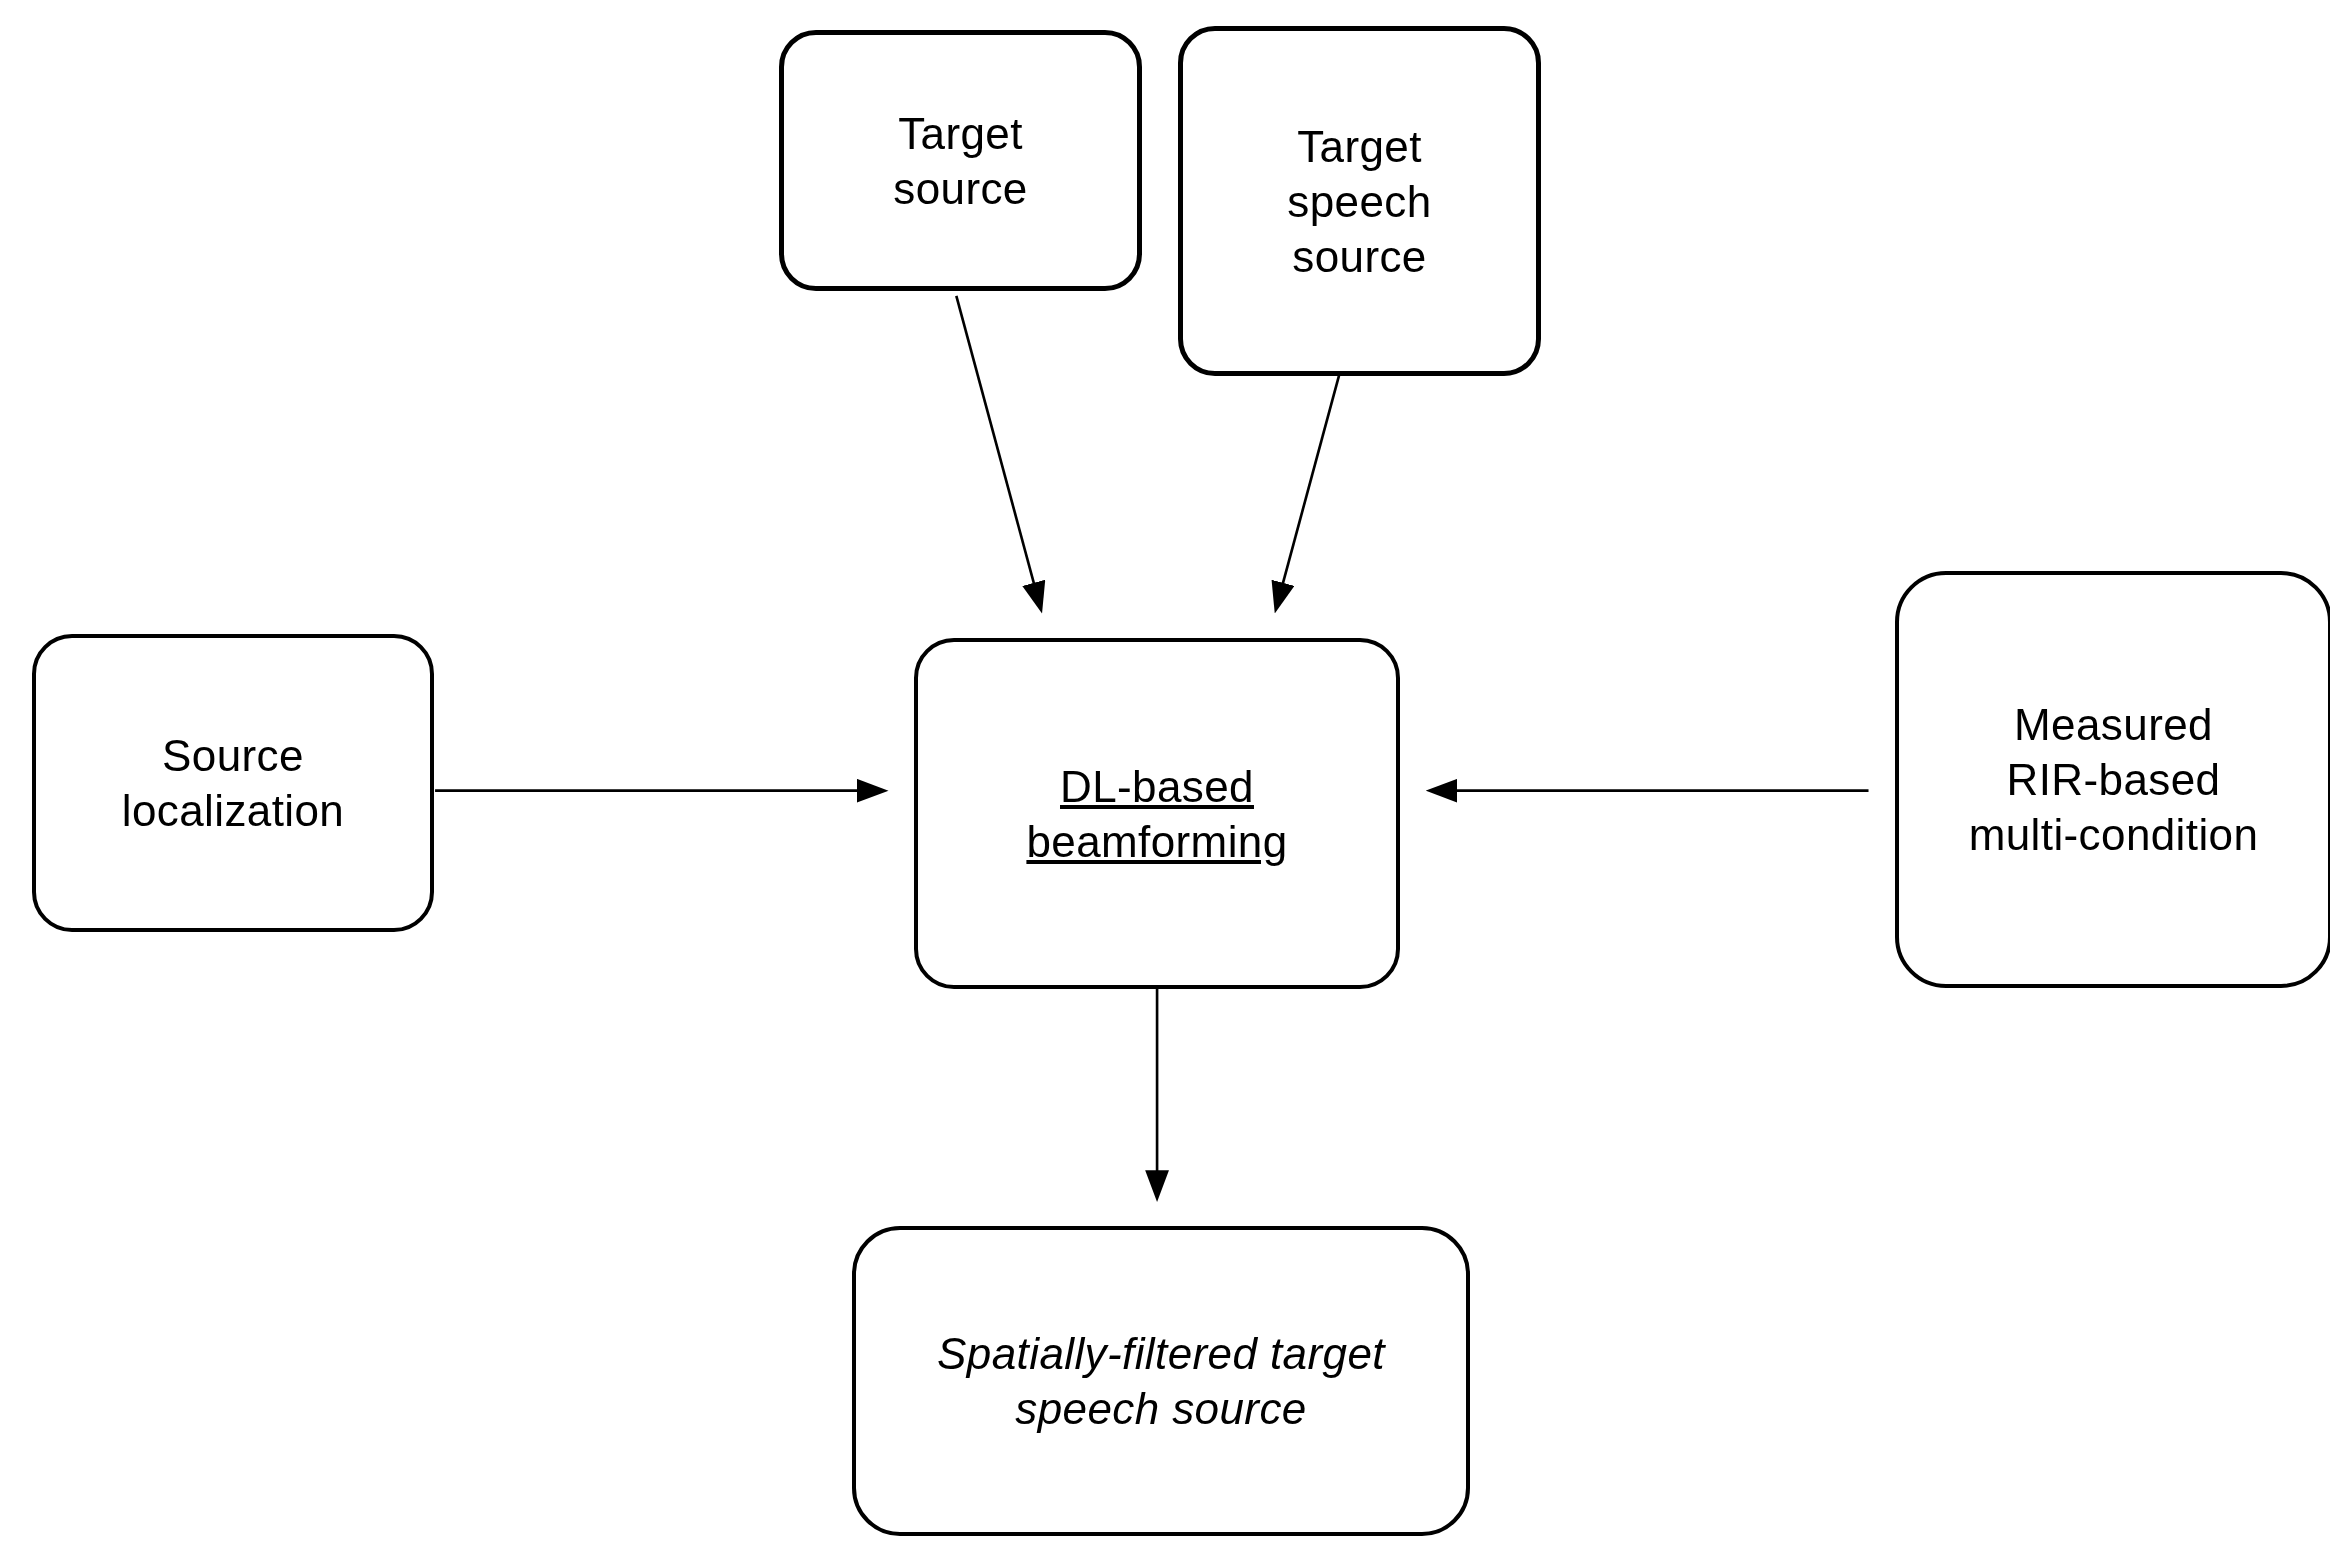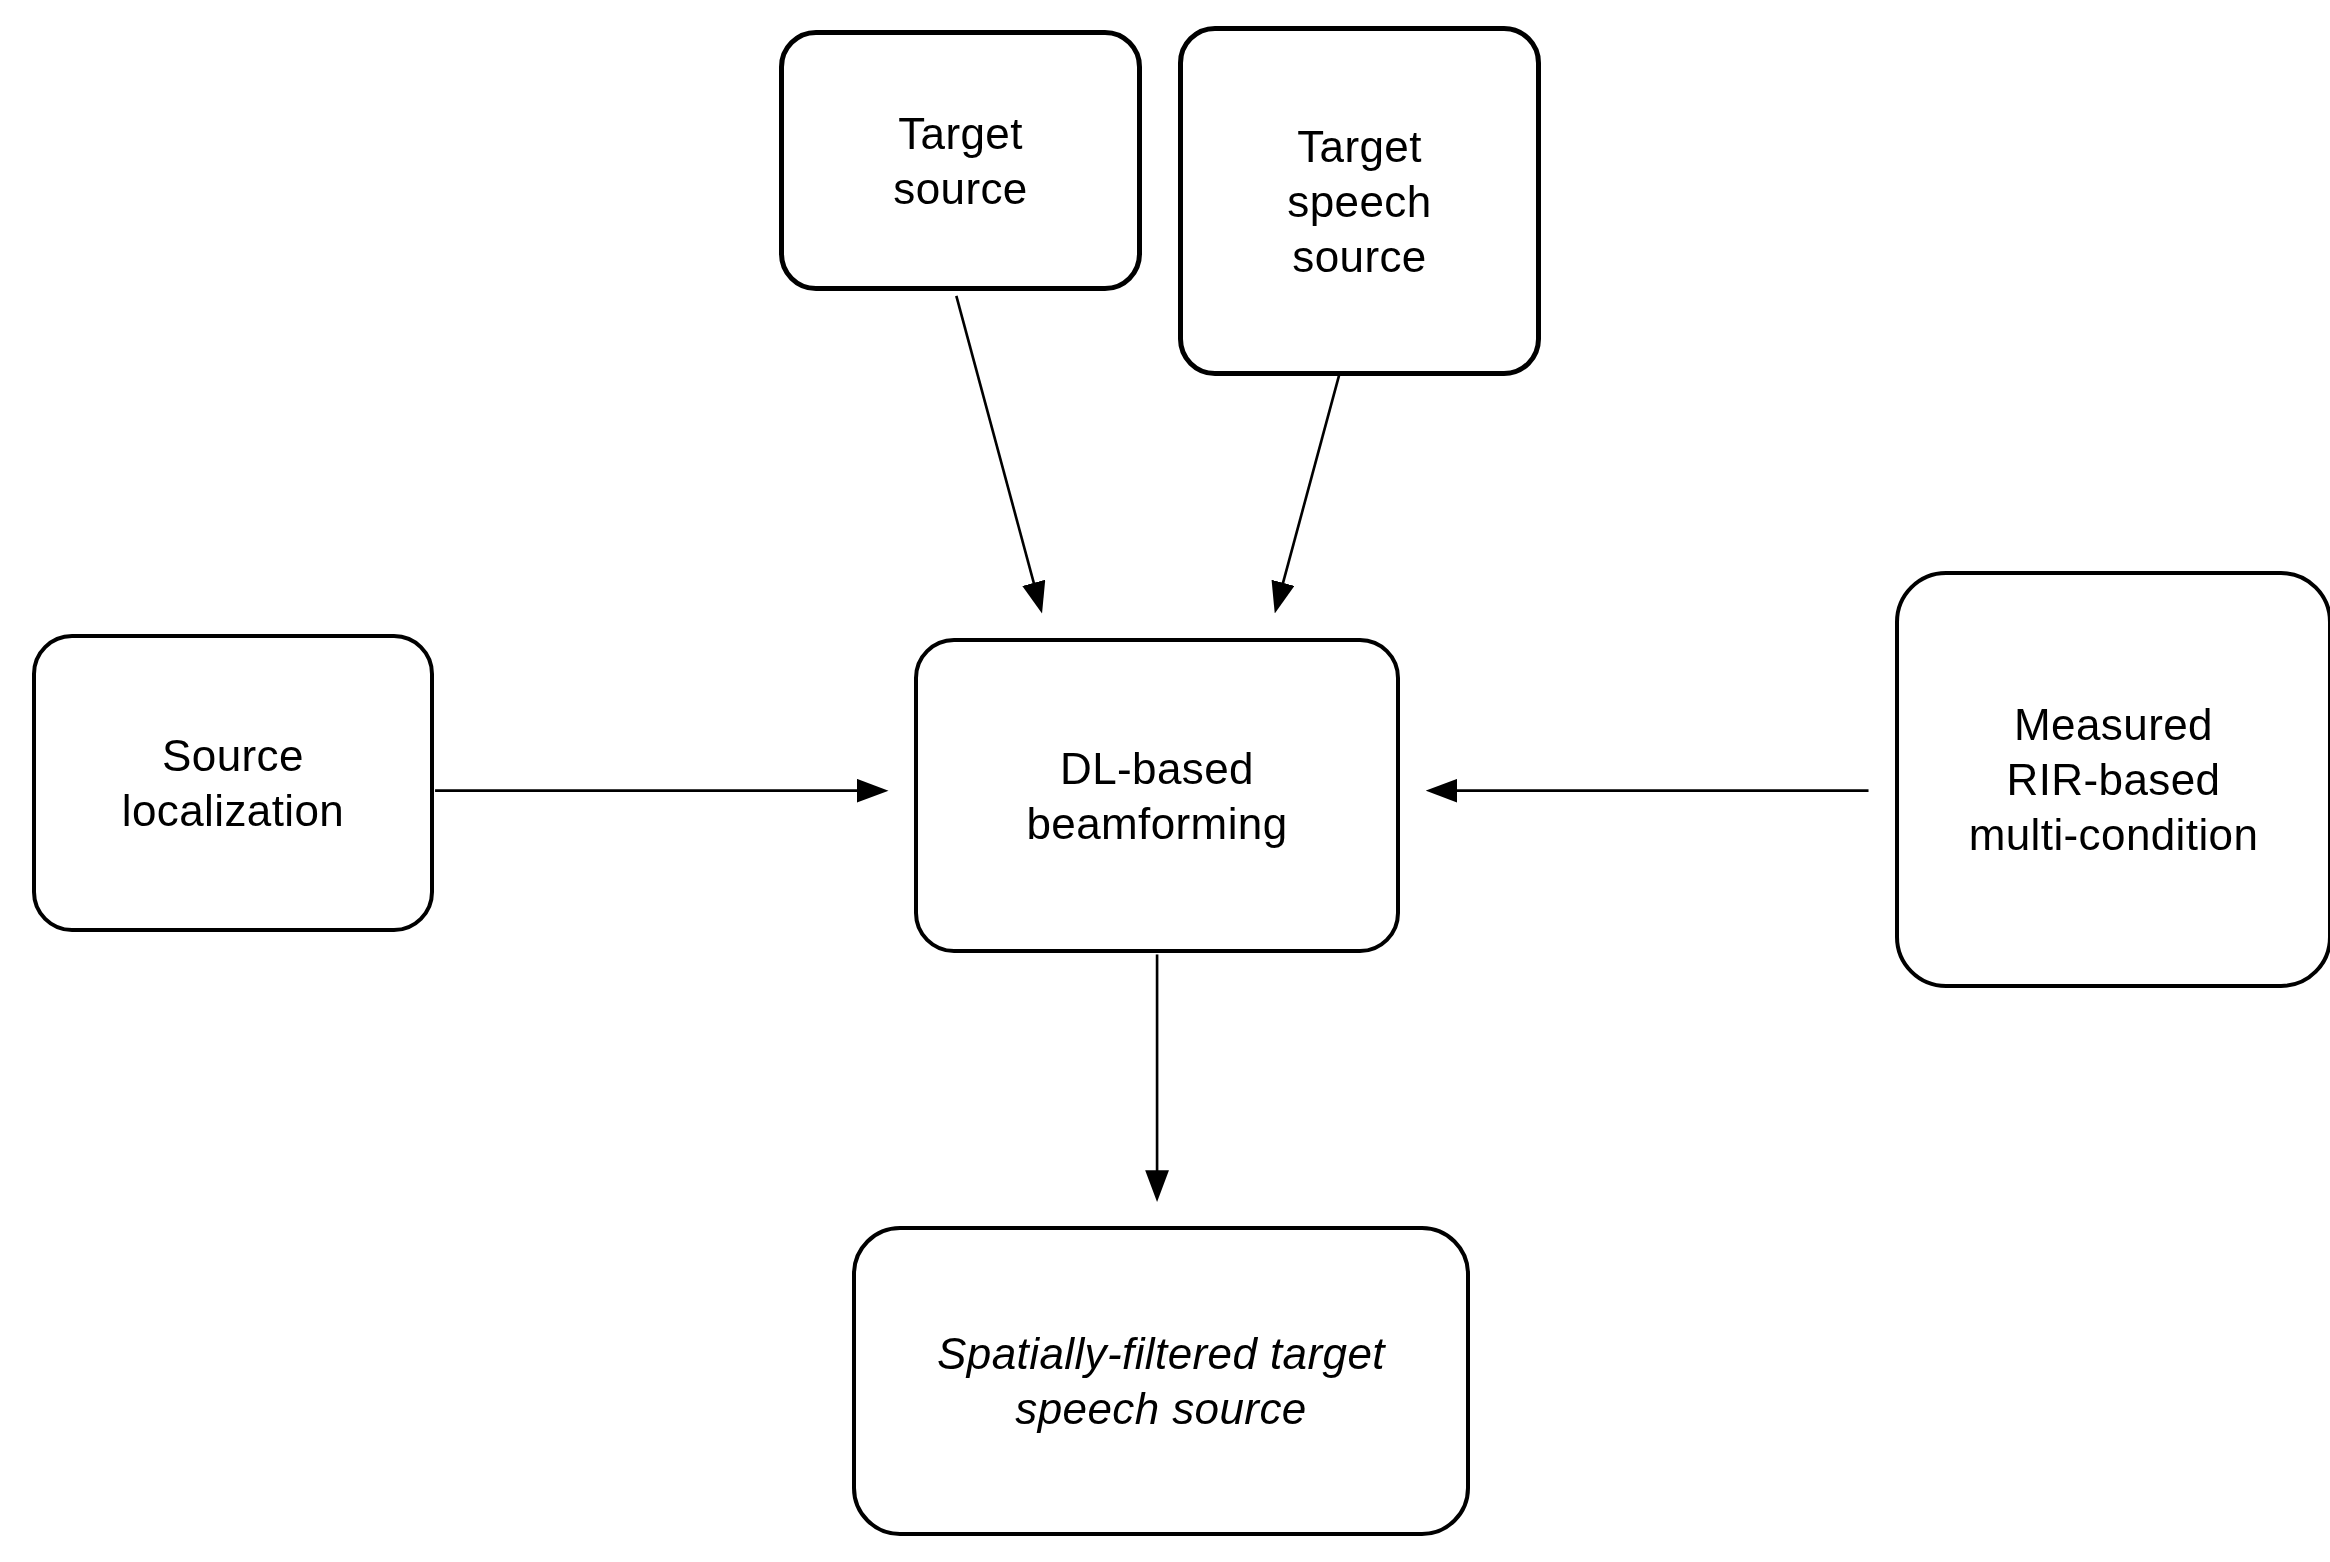--- a/index.html
+++ b/index.html
@@ -40,21 +40,21 @@
     font-weight: 400;
     color: #000000;
     letter-spacing: 0.4px;
   }
   .node .label span { display: block; white-space: nowrap; }
 
   
   #node-noise  { left: 779px;  top: 30px;   width: 363px; height: 261px; border-width: 5.3px; border-radius: 37px; }
   #node-target { left: 1178px; top: 26.4px;   width: 363px; height: 350px; border-width: 5.3px; border-radius: 37px; }
   #node-source { left: 32px;   top: 634px;  width: 402px; height: 298px; }
-  #node-dl     { left: 914px; top: 638px;  width: 486px; height: 315px; }
+  #node-dl     { left: 914px; top: 638px;  width: 486px; height: 351px; text-decoration: underline; }
   #node-rir    { left: 1871px; top: 571px;  width: 437px; height: 417px; border-radius: 51px; margin-left: 24px; }
   #node-output { left: 852px;  top: 1226px; width: 618px; height: 310px; border-radius: 48px; font-style: italic; }
 </style>
 </head>
 <body>
 
 <div id="canvas">
 
   <svg id="edges-layer" viewBox="0 0 2646 1774" xmlns="http://www.w3.org/2000/svg">
     <defs>

